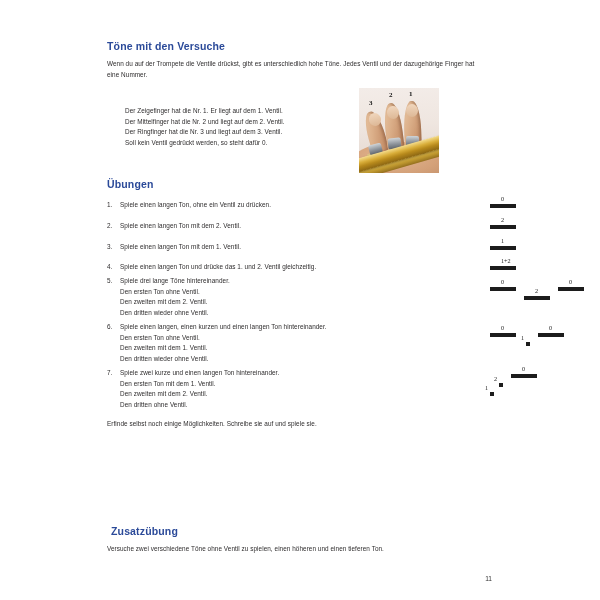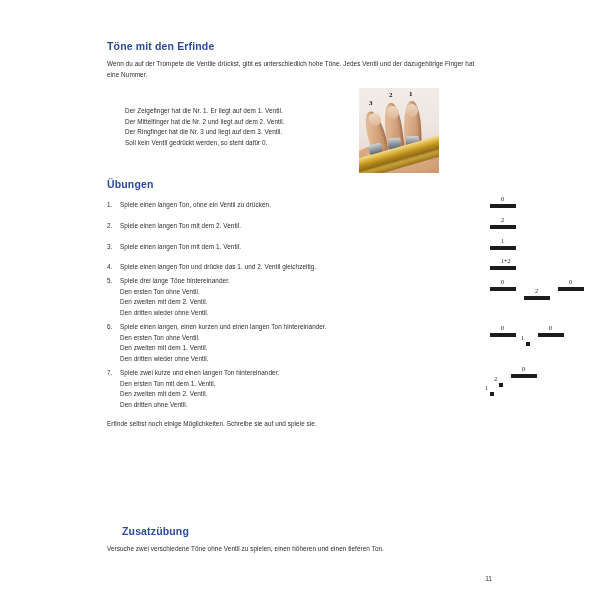--- a/index.html
+++ b/index.html
@@ -32,21 +32,21 @@
   .sec-heading {
     position: absolute;
     color: #2b4a99;
     font-size: 10.5px;
     font-weight: bold;
     letter-spacing: 0.15px;
     white-space: nowrap;
   }
   #heading-toene { top: 40px; left: 0; }
   #heading-uebungen { top: 178px; left: 0; }
-  #heading-zusatz { top: 525px; left: 15px; }
+  #heading-zusatz { top: 525px; left: 4px; }
 
   
   .para {
     position: absolute;
     font-size: 6.4px;
     line-height: 11.2px;
     color: #2e2c2d;
     letter-spacing: 0.05px;
   }
   #intro-para { top: 58px; left: 0; width: 381px; }
@@ -203,21 +203,21 @@
     font-size: 6.6px;
     color: #333;
   }
 </style>
 </head>
 <body>
 
 <div class="page">
   <div class="content">
 
-    <div class="sec-heading" id="heading-toene">Töne mit den Erfinde</div>
+    <div class="sec-heading" id="heading-toene">Töne mit den Versuche</div>
 
     <div class="para" id="intro-para">Wenn du auf der Trompete die Ventile drückst, gibt es unterschiedlich hohe Töne. Jedes Ventil und der dazugehörige Finger hat eine Nummer.</div>
 
     <div id="finger-block">
       <span class="fline">Der Zeigefinger hat die Nr. 1. Er liegt auf dem 1. Ventil.</span>
       <span class="fline">Der Mittelfinger hat die Nr. 2 und liegt auf dem 2. Ventil.</span>
       <span class="fline">Der Ringfinger hat die Nr. 3 und liegt auf dem 3. Ventil.</span>
       <span class="fline">Soll kein Ventil gedrückt werden, so steht dafür 0.</span>
     </div>
 

